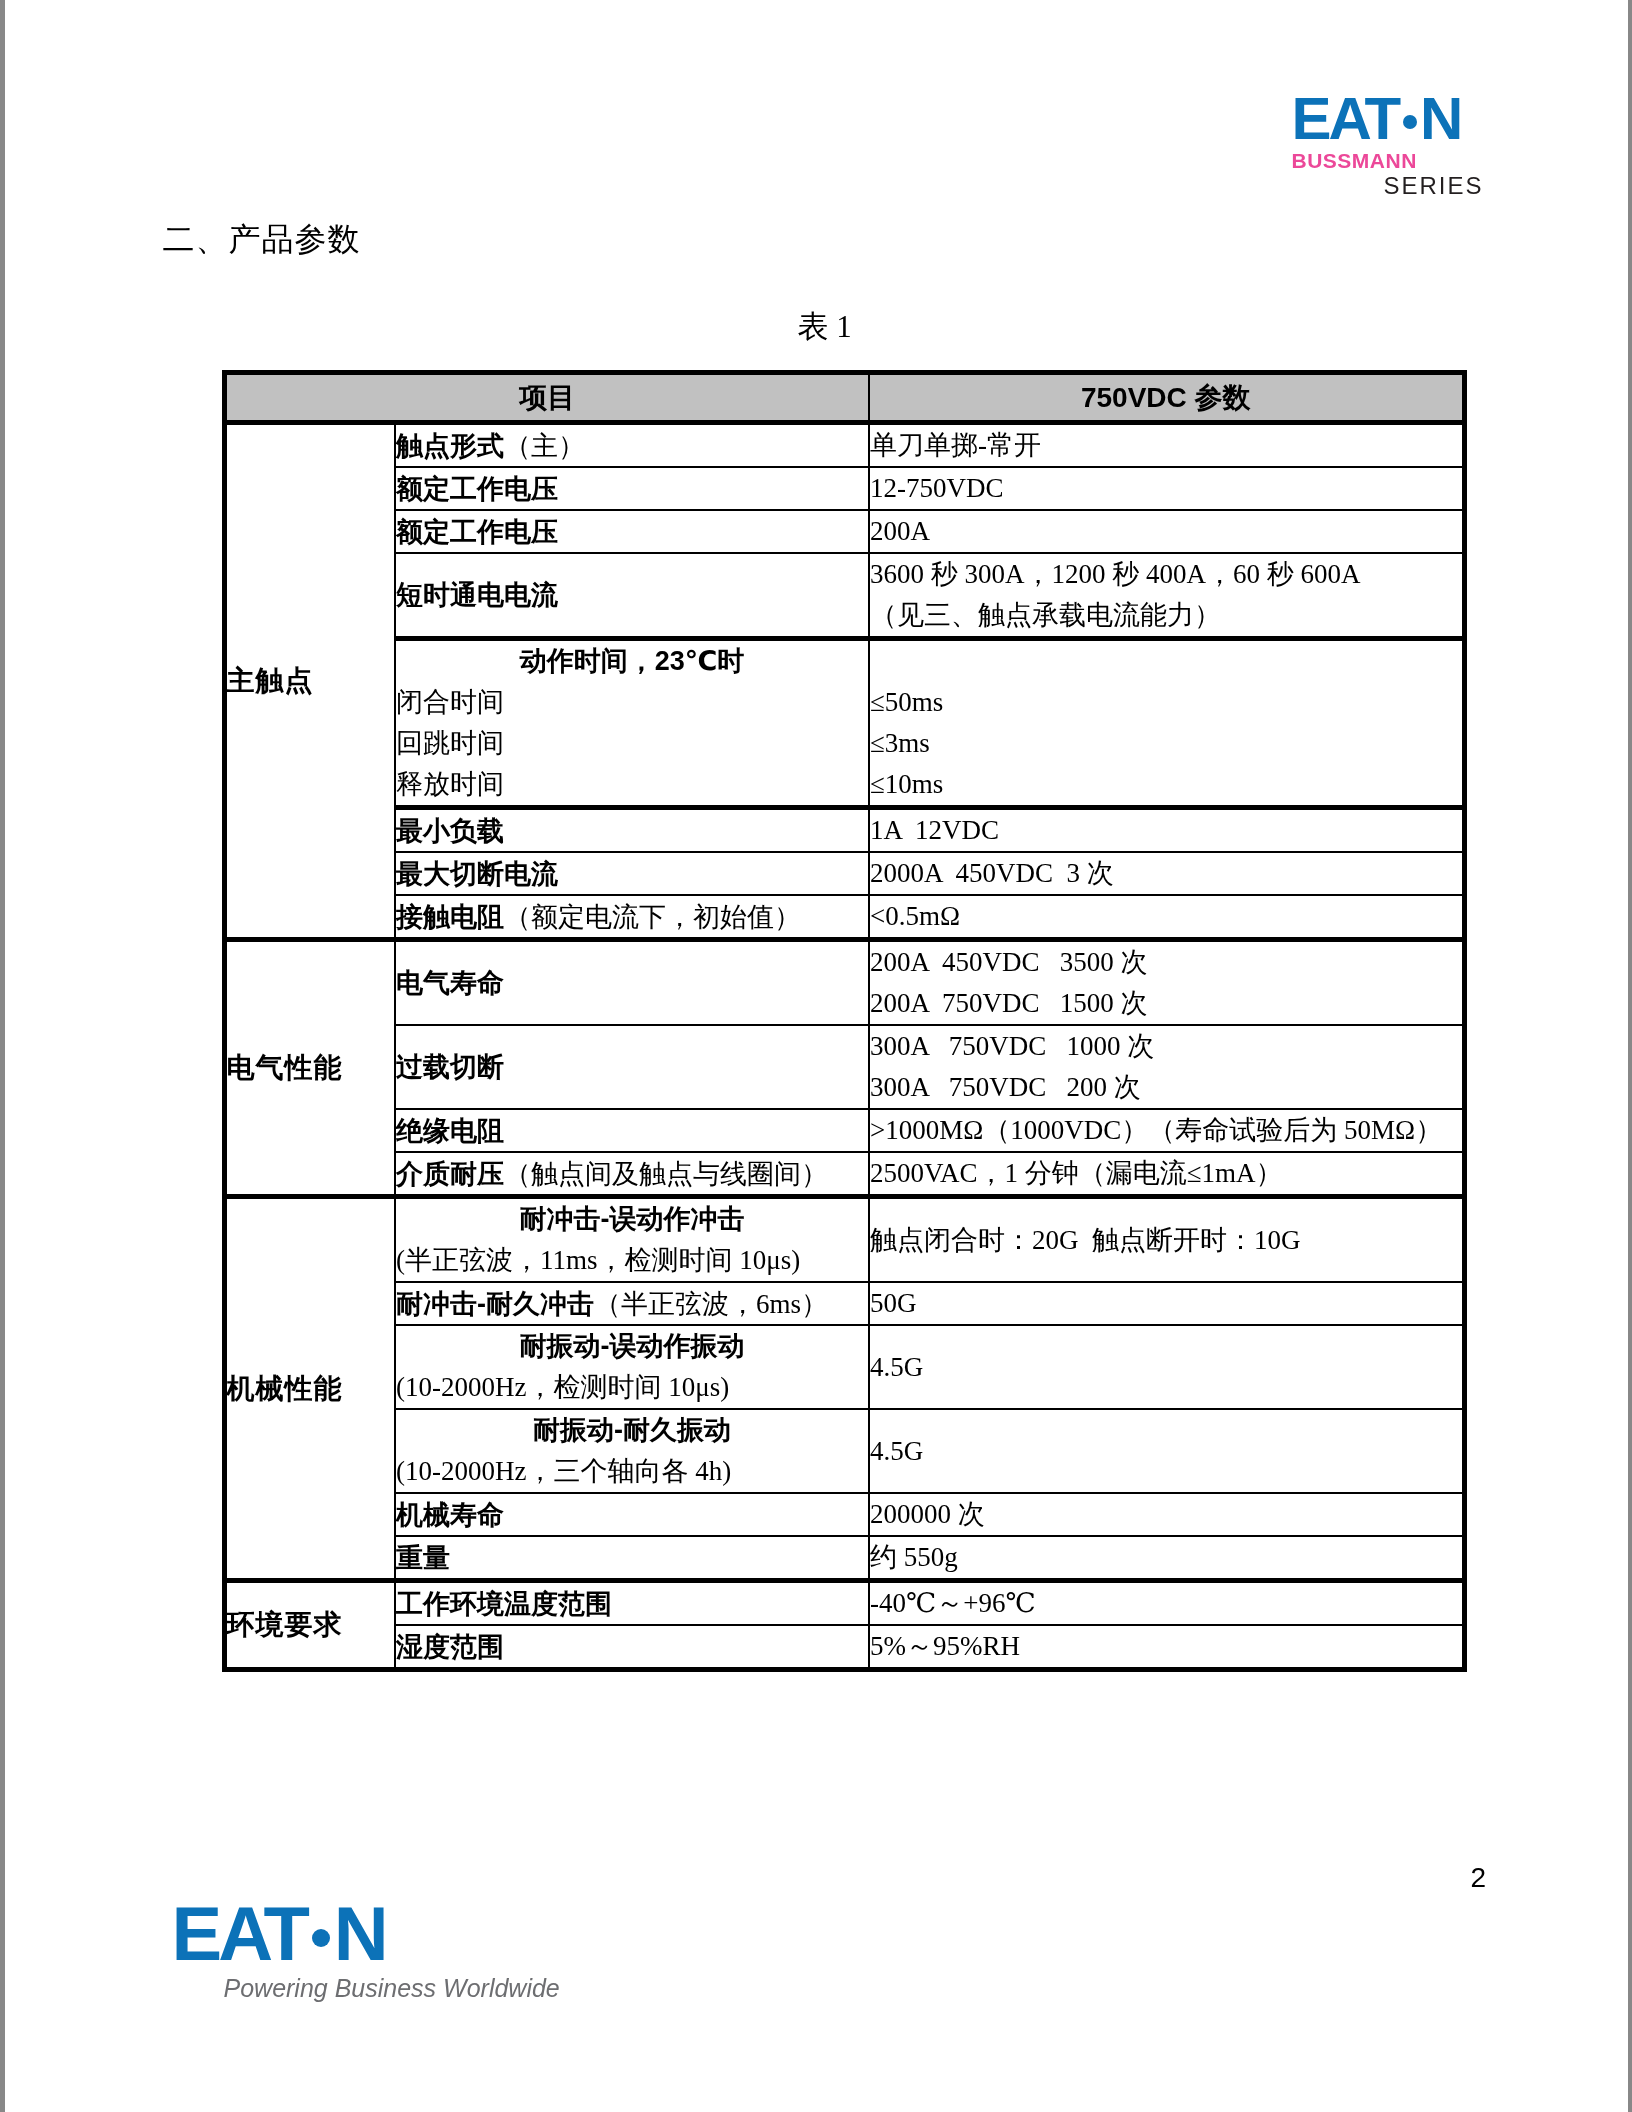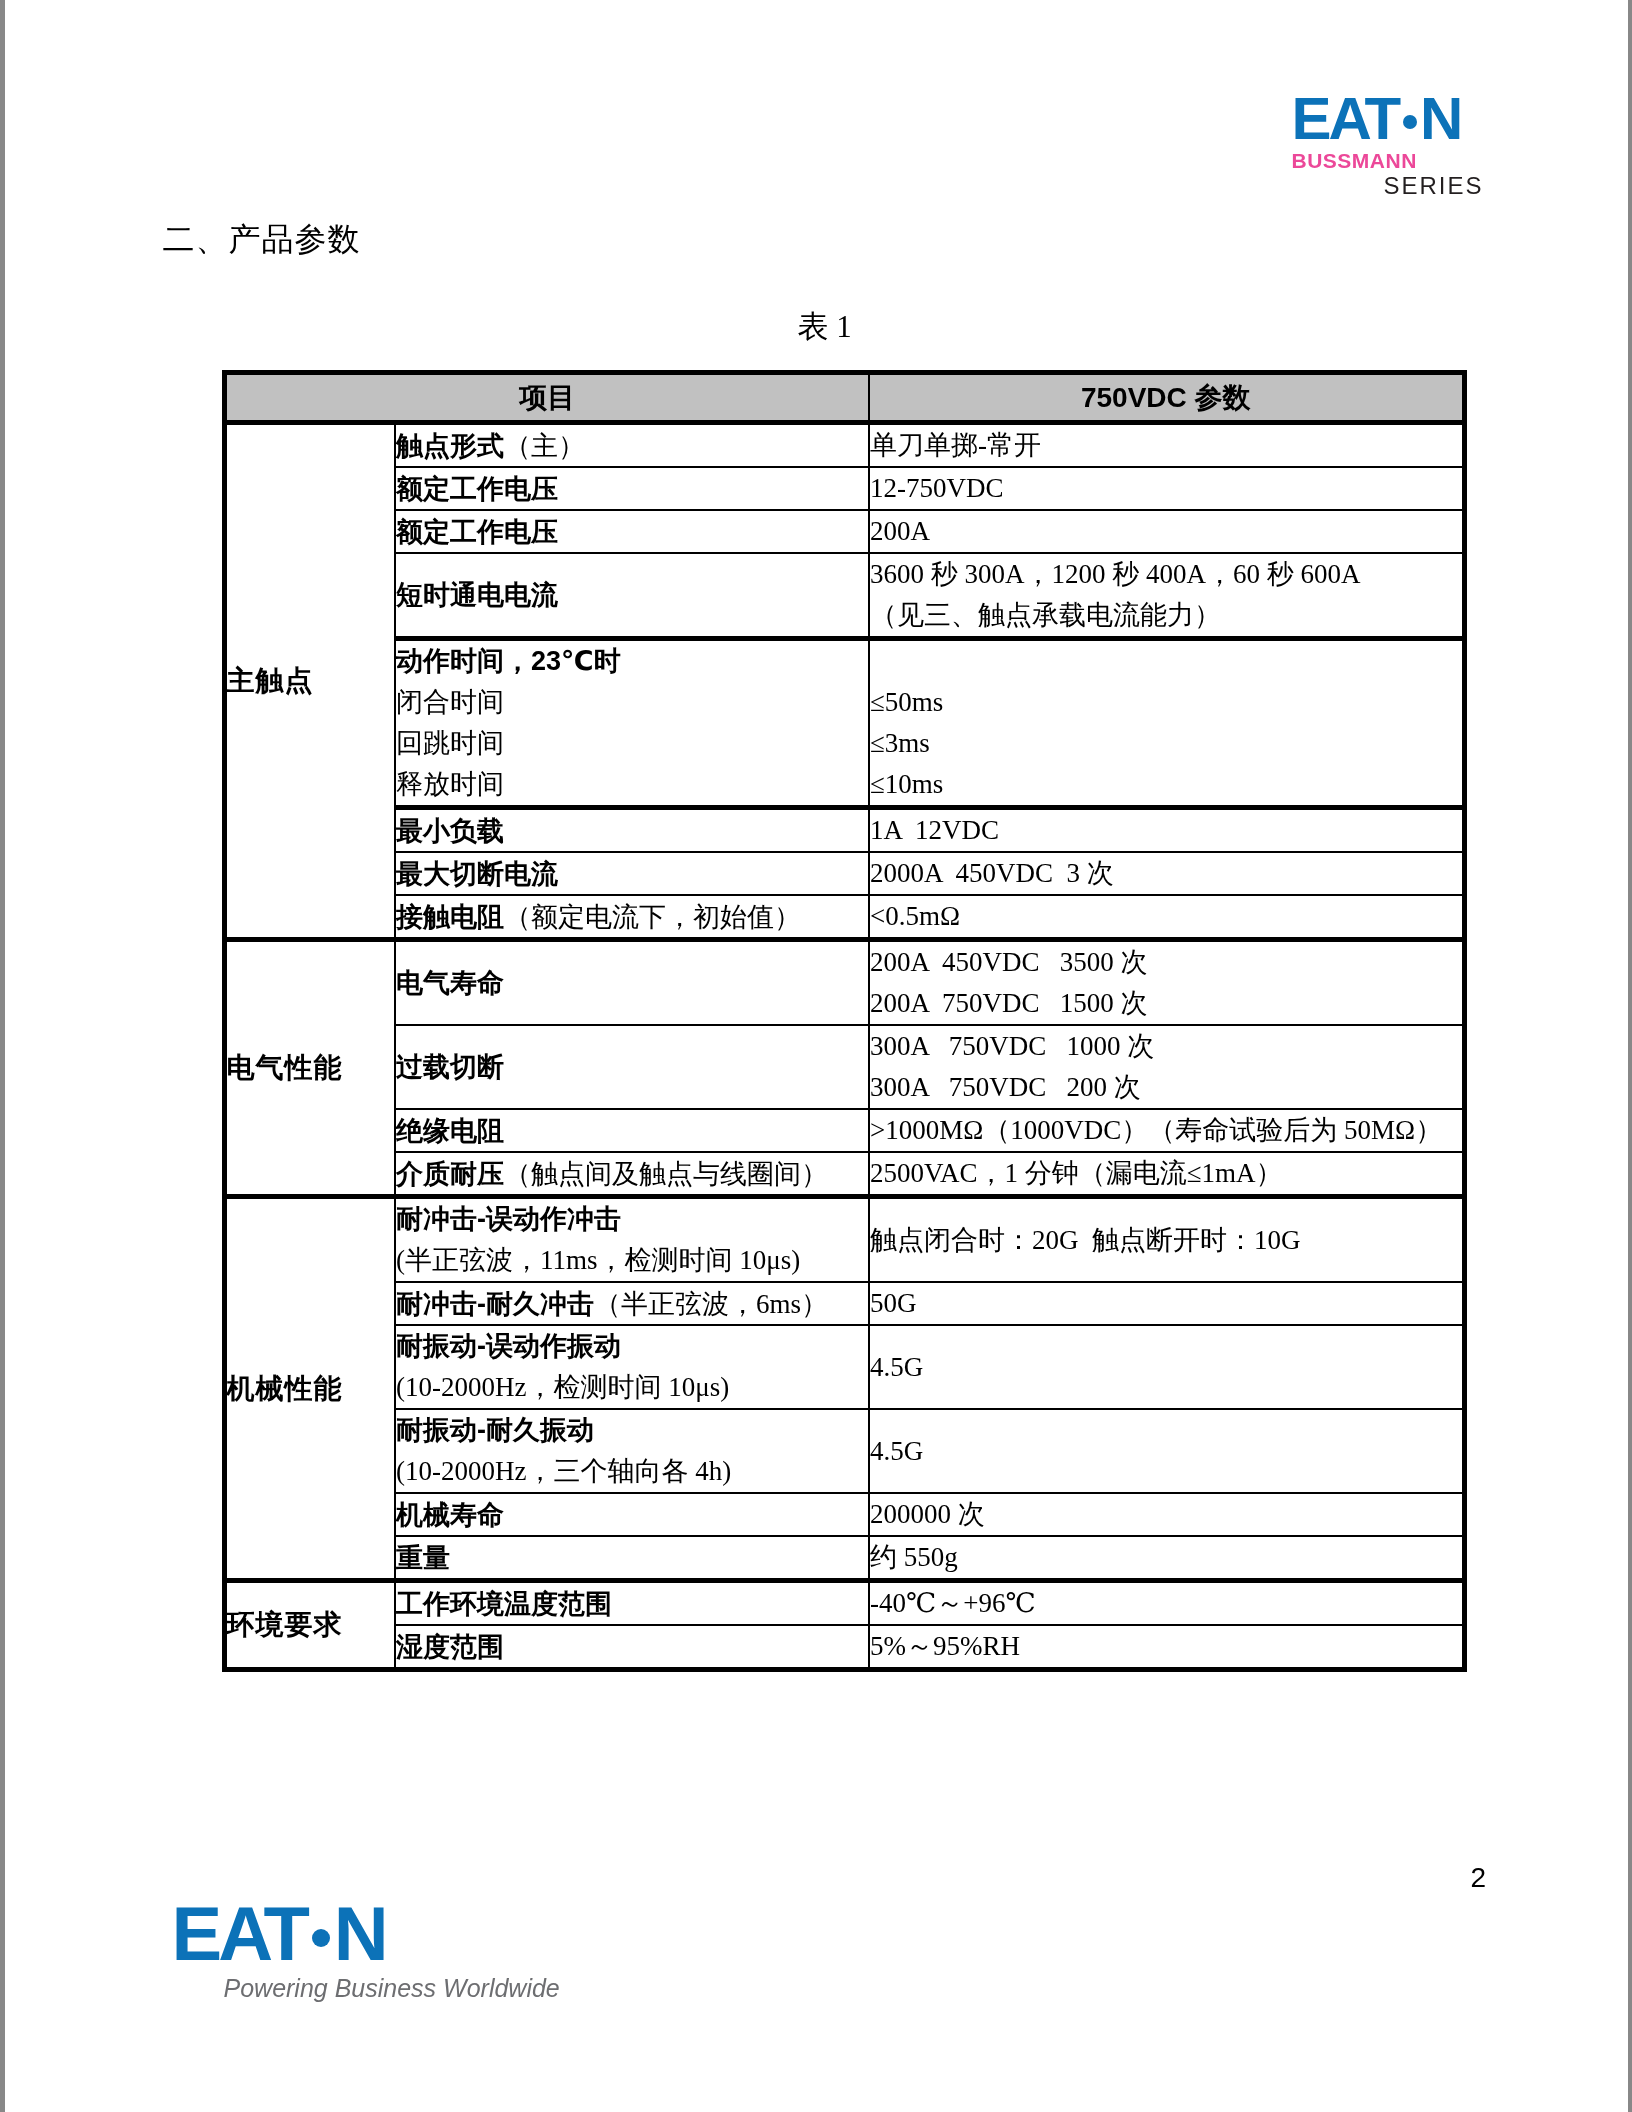--- a/index.html
+++ b/index.html
@@ -95,20 +95,21 @@
     font-weight:700;font-size:28px;letter-spacing:1px;
   }
   td.label{
     vertical-align:middle;
     padding-left:12px;padding-right:6px;
     font-size:27px;
   }
   td.label .b{
     font-family:"Liberation Sans","DejaVu Sans",sans-serif;
     font-weight:700;
+    text-align:center;
   }
   td.label .n{
     font-family:"Liberation Serif","DejaVu Serif",serif;
     font-weight:400;
   }
   td.value{
     vertical-align:middle;
     padding-left:16px;padding-right:6px;
     font-size:27px;
     font-family:"Liberation Serif","DejaVu Serif",serif;

